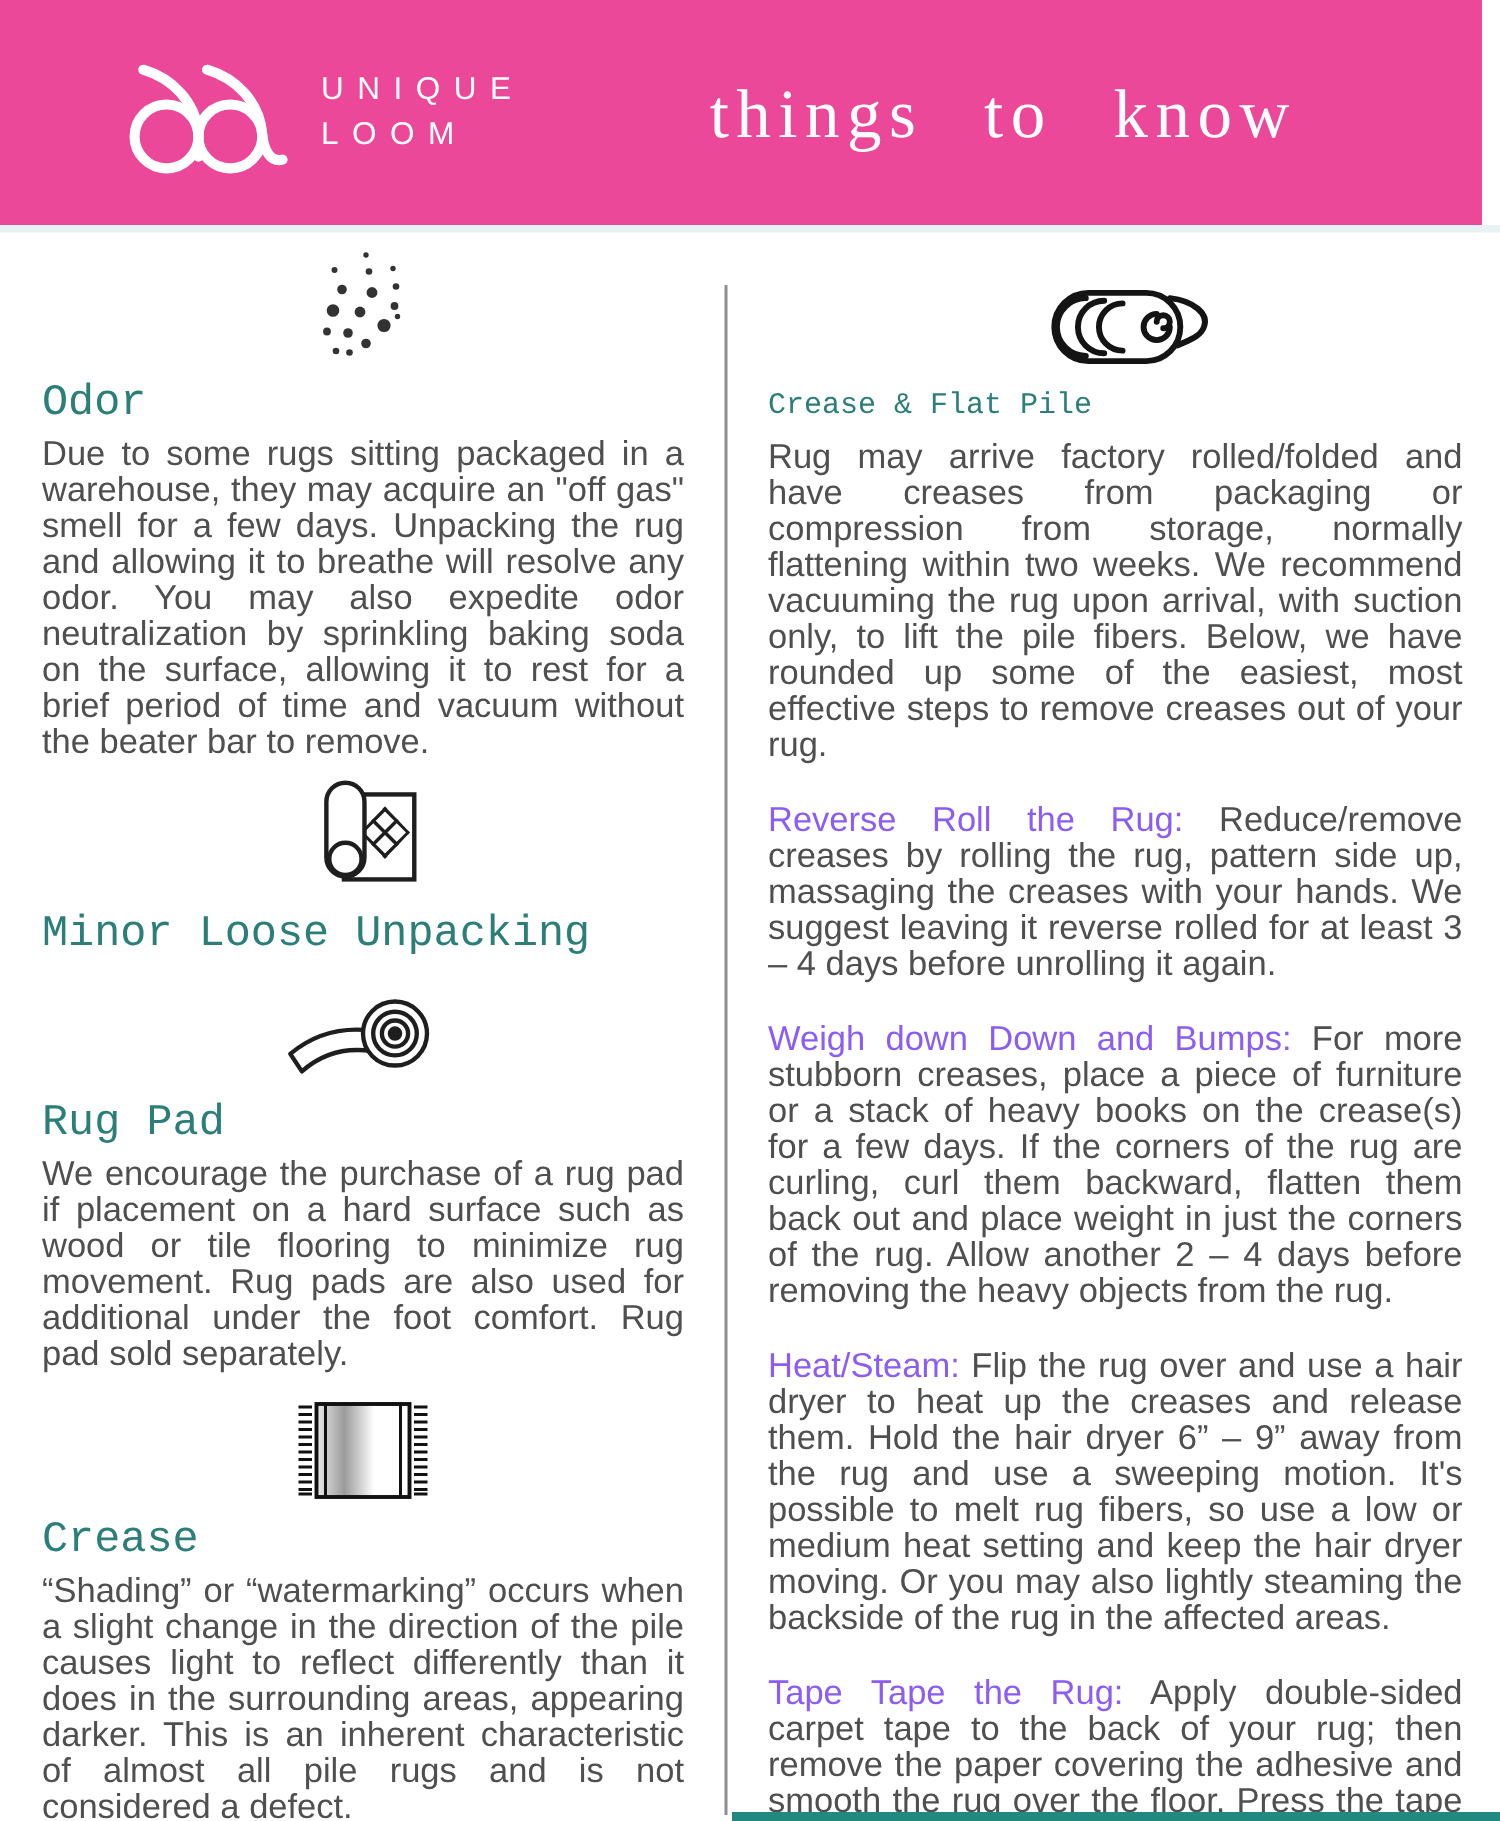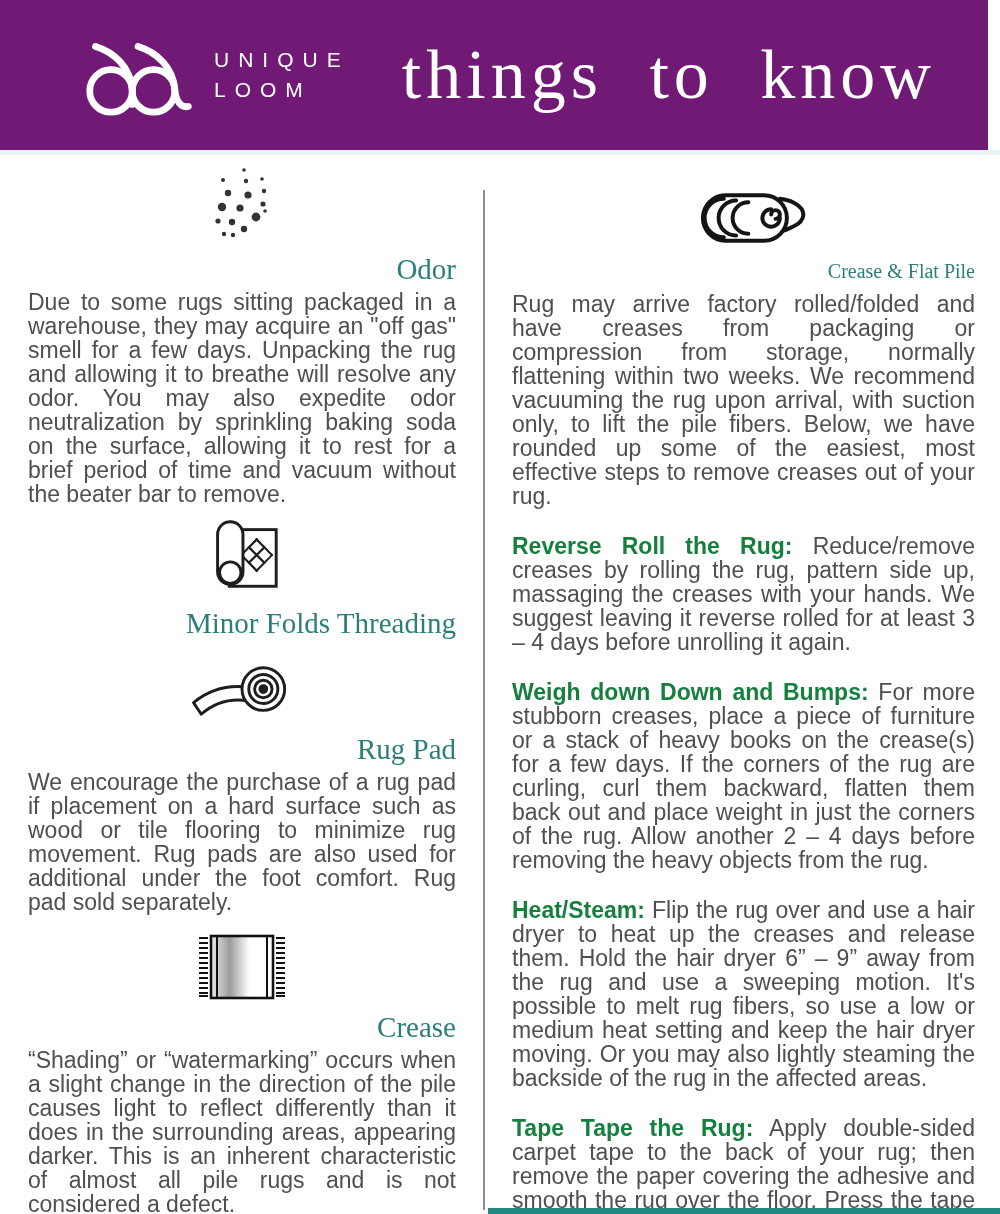--- a/index.html
+++ b/index.html
@@ -1,38 +1,38 @@
 <!DOCTYPE html>
 <html><head>
 <meta charset="utf-8">
 <style>
   html,body{margin:0;padding:0;background:#ffffff;}
   .page{position:relative;width:1000px;height:1214px;background:#ffffff;overflow:hidden;
         font-family:"Liberation Sans", sans-serif;}
   
-  .header{position:absolute;top:0;left:0;right:12px;height:150px;background:#701a75;
+  .header{position:absolute;top:0;left:0;right:12px;height:150px;background:#ec4899;
           display:flex;align-items:center;}
   .header-sub{position:absolute;top:150px;left:0;right:0;height:5px;background:#e6f2f3;}
   .logo-wrap{display:flex;align-items:center;margin-left:82px;}
   .logo-svg{display:block;}
   .brand-text{margin-left:16px;color:#ffffff;font-size:21px;letter-spacing:9px;
               line-height:1.45;font-weight:400;}
   .main-title{flex:1;text-align:center;color:#ffffff;
-              font-family:"Liberation Serif", serif;font-size:70px;font-weight:400;
+              font-family:"Liberation Serif", serif;font-size:46px;font-weight:400;
               letter-spacing:5px;word-spacing:24px;}
   
   .divider{position:absolute;top:190px;bottom:4px;left:483px;width:2px;background:#8f8f8f;}
   .col{position:absolute;top:150px;}
   .col-left{left:28px;width:428px;}
   .col-right{left:512px;width:463px;}
   .icon-row{display:flex;justify-content:center;}
-  .section-heading{font-family:Liberation Serif, serif;color:#2B7F78;font-size:29px;
-                   line-height:34px;text-align:right;font-weight:400;margin:8px 0 4px 0;}
+  .section-heading{font-family:Liberation Mono, monospace;color:#2B7F78;font-size:29px;
+                   line-height:34px;text-align:left;font-weight:400;margin:8px 0 4px 0;}
   .body-text{color:#4F4F4F;font-size:23px;line-height:24px;text-align:justify;margin:0;}
-  .lead{color:#15803d;font-weight:bold;}
+  .lead{color:#8b5cf6;font-weight:normal;}
   .step{margin-top:26px;}
   
   .ic-odor{margin-top:16px;height:78px;}
   .ic-thread{margin-top:8px;height:84px;}
   .ic-pad{margin-top:18px;height:66px;}
   .ic-shade{margin-top:18px;height:70px;}
   .ic-crease{margin-top:40px;height:56px;}
   .hd-crease{font-size:20px;margin-top:8px;}
   
   .bottom-bar{position:absolute;left:488px;right:0;bottom:0;height:6px;background:#21897F;}
@@ -102,21 +102,21 @@
           <rect x="30" y="16" width="48" height="58" fill="#ffffff"></rect>
           <g clip-path="url(#xpatch)" stroke-width="2.4">
             <path d="M30 30 L70 70 M38 22 L78 62 M46 14 L86 54 M54 6 L94 46"></path>
             <path d="M86 30 L46 70 M78 22 L38 62 M70 14 L30 54 M62 6 L22 46"></path>
           </g>
           <rect x="18" y="8" width="26" height="64" rx="13" fill="#ffffff"></rect>
           <circle cx="31" cy="60" r="11" fill="#ffffff"></circle>
         </g>
       </svg>
     </div>
-    <div class="section-heading">Minor Folds Threading</div>
+    <div class="section-heading">Minor Loose Unpacking</div>
 
     <div class="icon-row ic-pad">
       <svg width="112" height="64" viewBox="0 0 112 66">
         <g stroke="#1e1e1e" stroke-width="3" fill="#ffffff" stroke-linejoin="round">
           <path d="M6 46 Q 30 26 62 30 L 62 44 Q 34 40 14 58 Z"></path>
           <circle cx="78" cy="32" r="22"></circle>
           <circle cx="78" cy="32" r="15"></circle>
           <circle cx="78" cy="32" r="9"></circle>
           <circle cx="78" cy="32" r="3.5" fill="#1e1e1e"></circle>
         </g>

